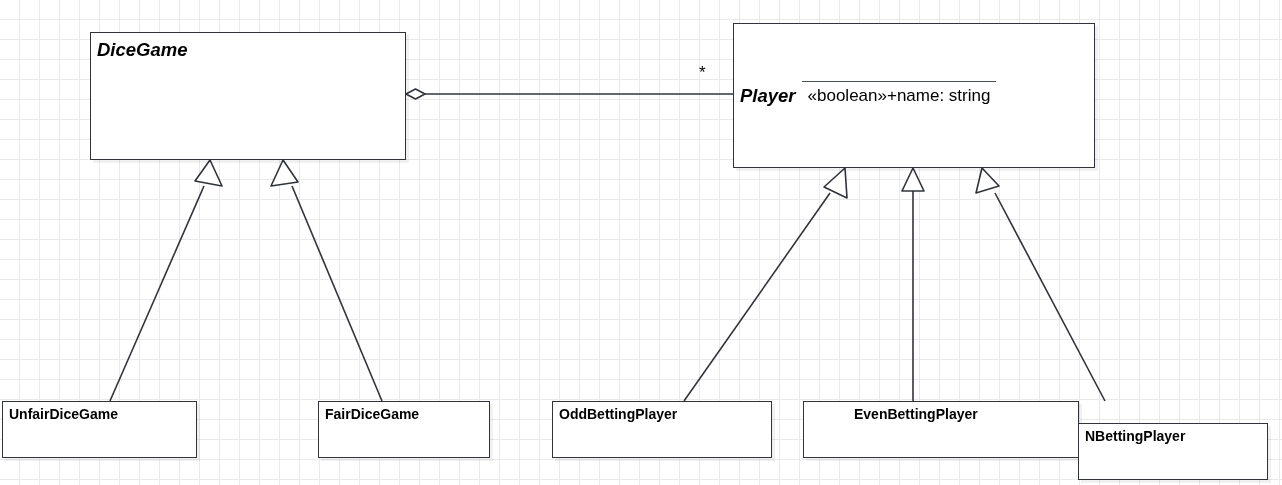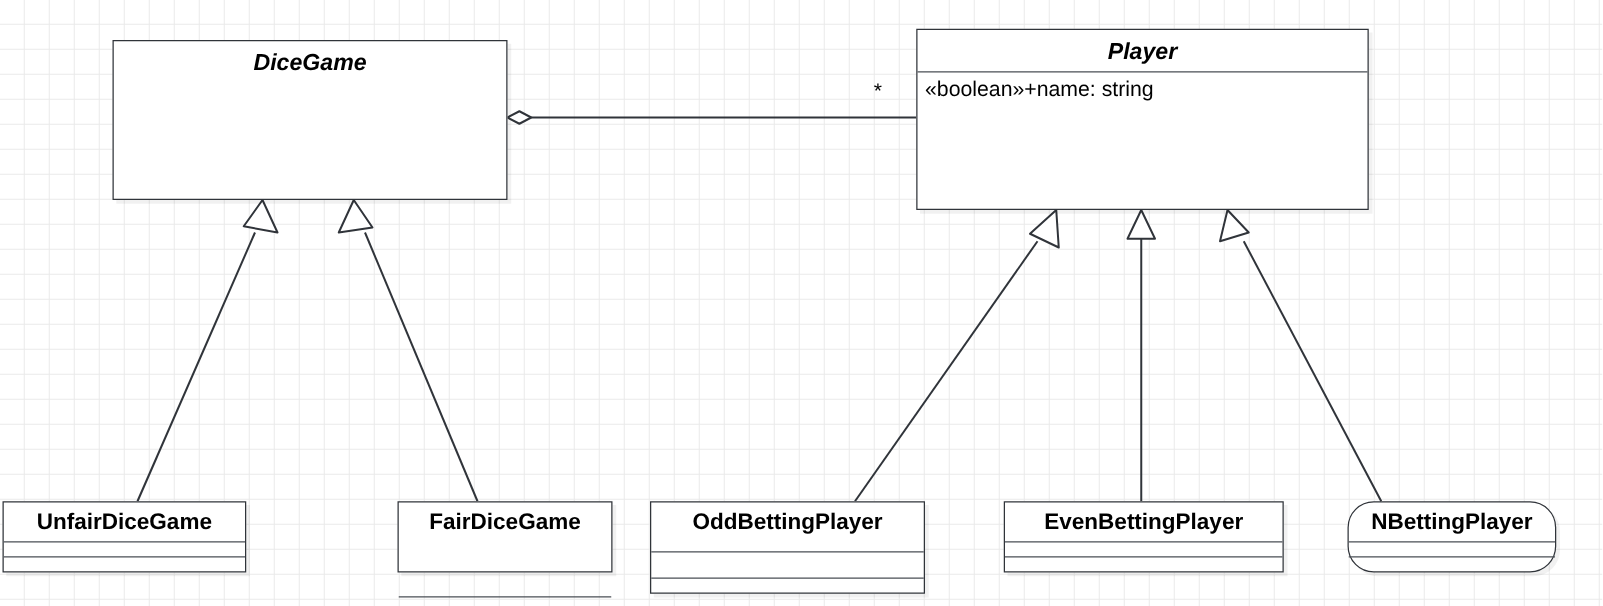--- a/index.html
+++ b/index.html
@@ -30,21 +30,21 @@
   }
 
   
   .uml-class {
     position: absolute;
     box-sizing: border-box;
     background: #ffffff;
     border: 1.6px solid #30343a;
     box-shadow: 3px 3px 0 rgba(0,0,0,0.055);
     display: flex;
-    flex-direction: column;
+    flex-direction: row;
   }
   .compartment {
     box-sizing: border-box;
     padding: 3px 6px 4px 6px;
   }
   .compartment + .compartment {
     border-top: 1.6px solid #4a4f55;
   }
   .cls-title {
     text-align: center;
@@ -68,21 +68,21 @@
   .member.abstract {
     font-style: italic;
   }
   .empty-compartment {
     height: 12px;
     padding: 0;
   }
 
   
   .leaf .cls-title {
-    font-size: 18px;
+    font-size: 14px;
     font-weight: bold;
     font-style: normal;
     padding-top: 4px;
     padding-bottom: 4px;
   }
 
   
   .multiplicity {
     position: absolute;
     font-size: 17px;
@@ -127,50 +127,50 @@
       <polygon points="982,168 976,193 999,186" fill="#ffffff" stroke="#30343a" stroke-width="1.6" stroke-linejoin="round"></polygon>
     </g>
   </svg>
 
   <div class="multiplicity" style="left:699px; top:64px;">*</div>
 
   <div class="uml-class" style="left:90px; top:32px; width:316px; height:128px;">
     <div class="compartment cls-title">DiceGame</div>
   </div>
 
-  <div class="uml-class" style="left:733px; top:23px; width:362px; height:145px;">
+  <div class="uml-class" style="left:733px; top:23px; width:362px; height:145px;align-items:center;">
     <div class="compartment cls-title">Player</div>
     <div class="compartment">
       <div class="member">«boolean»+name: string</div>
     </div>
   </div>
 
   <div class="uml-class leaf" style="left:2px; top:401px; width:195px; height:57px;">
     <div class="compartment cls-title concrete">UnfairDiceGame</div>
     <div class="compartment empty-compartment"></div>
     <div class="compartment empty-compartment"></div>
   </div>
 
   <div class="uml-class leaf" style="left:318px; top:401px; width:172px; height:57px;gap:44px;">
     <div class="compartment cls-title concrete">FairDiceGame</div>
     <div class="compartment empty-compartment"></div>
     <div class="compartment empty-compartment"></div>
   </div>
 
-  <div class="uml-class leaf" style="left:520px; top:401px; width:220px; height:74px;justify-content:space-between;">
+  <div class="uml-class leaf" style="left:552px; top:401px; width:220px; height:57px;justify-content:space-between;">
     <div class="compartment cls-title concrete">OddBettingPlayer</div>
     <div class="compartment empty-compartment"></div>
     <div class="compartment empty-compartment"></div>
   </div>
 
-  <div class="uml-class leaf" style="left:803px; top:401px; width:224px; height:57px;">
+  <div class="uml-class leaf" style="left:803px; top:401px; width:276px; height:57px;padding-left:44px;">
     <div class="compartment cls-title concrete">EvenBettingPlayer</div>
     <div class="compartment empty-compartment"></div>
     <div class="compartment empty-compartment"></div>
   </div>
 
-  <div class="uml-class leaf" style="left:1078px; top:401px; width:167px; height:57px;border-radius:21px;">
+  <div class="uml-class leaf" style="left:1078px; top:423px; width:190px; height:57px;">
     <div class="compartment cls-title concrete">NBettingPlayer</div>
     <div class="compartment empty-compartment"></div>
     <div class="compartment empty-compartment"></div>
   </div>
 
 </div>
 
 </body></html>

